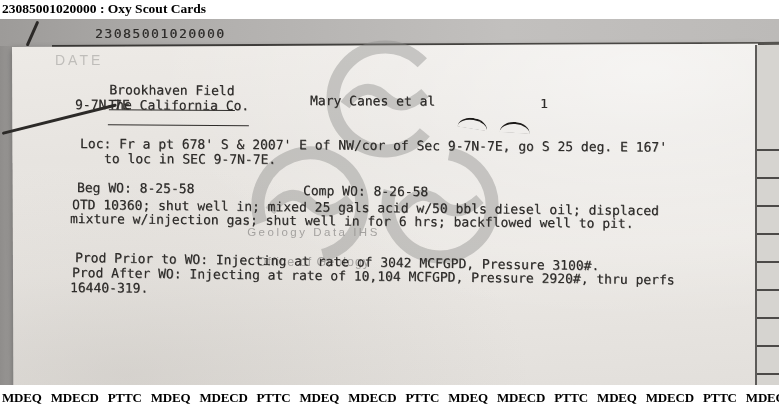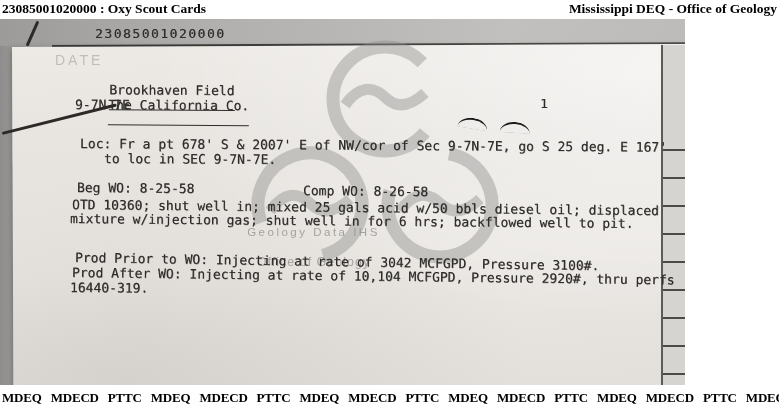--- a/index.html
+++ b/index.html
@@ -11,21 +11,21 @@
   
   .header-bar{
     position:absolute;top:0;left:0;width:779px;height:19px;
     background:#ffffff;display:flex;justify-content:space-between;
     font-weight:bold;font-size:13.5px;line-height:17px;color:#000;
     padding:0 2px;box-sizing:border-box;white-space:nowrap;
   }
 
   
   .scan{
-    position:absolute;top:19px;left:0;width:685px;height:366px;
+    position:absolute;top:19px;left:0;width:779px;height:366px;
     background:linear-gradient(90deg,#8f8d8b 0,#a5a3a1 25px,#aaa8a6 100%);
     overflow:hidden;border-bottom:1px solid #4e4c4a;
   }
   .band-top{
     position:absolute;top:0;left:0;width:779px;height:27px;
     background:linear-gradient(90deg,#9d9b99 0,#b2b0ae 28%,#c2c0be 65%,#bcbab8 100%);
   }
   .typed-id{
     position:absolute;left:95px;top:7px;
     font-family:"DejaVu Sans Mono",monospace;font-size:14px;
@@ -110,21 +110,20 @@
     background:#ffffff;font-weight:bold;font-size:13px;line-height:26px;
     color:#000;white-space:nowrap;overflow:hidden;
     word-spacing:6px;letter-spacing:-0.2px;padding-left:2px;box-sizing:border-box;
   }
 </style>
 </head>
 <body>
 
 <div class="header-bar">
   <span>23085001020000 : Oxy Scout Cards</span>
-  <span>Mississippi DEQ - Office of Geology</span>
 </div>
 
 <div class="scan">
 
   <div class="band-top"></div>
 
   <div class="t typed-id">23085001020000</div>
 
   <div class="card-top-edge"></div>
 
@@ -158,20 +157,21 @@
 
   <div class="t l-date">DATE</div>
 
   <div class="t l-field">
     <span class="u">Brookhaven Field</span>
   </div>
   <div class="t l-oper">
     <span class="u">The California Co.</span>
   </div>
   <div class="t l-str">9-7N-7E</div>
+  <div class="t l-well">Mary Canes et al</div>
   <div class="t l-wellno">1</div>
 
   <div class="t l-loc1">Loc: Fr a pt 678' S &amp; 2007' E of NW/cor of Sec 9-7N-7E, go S 25 deg. E 167'</div>
   <div class="t l-loc2">to loc in SEC 9-7N-7E.</div>
 
   <div class="t l-begwo">Beg WO: 8-25-58</div>
   <div class="t l-compwo">Comp WO: 8-26-58</div>
 
   <div class="t l-work1">OTD 10360; shut well in; mixed 25 gals acid w/50 bbls diesel oil; displaced</div>
   <div class="t l-work2">mixture w/injection gas; shut well in for 6 hrs; backflowed well to pit.</div>

